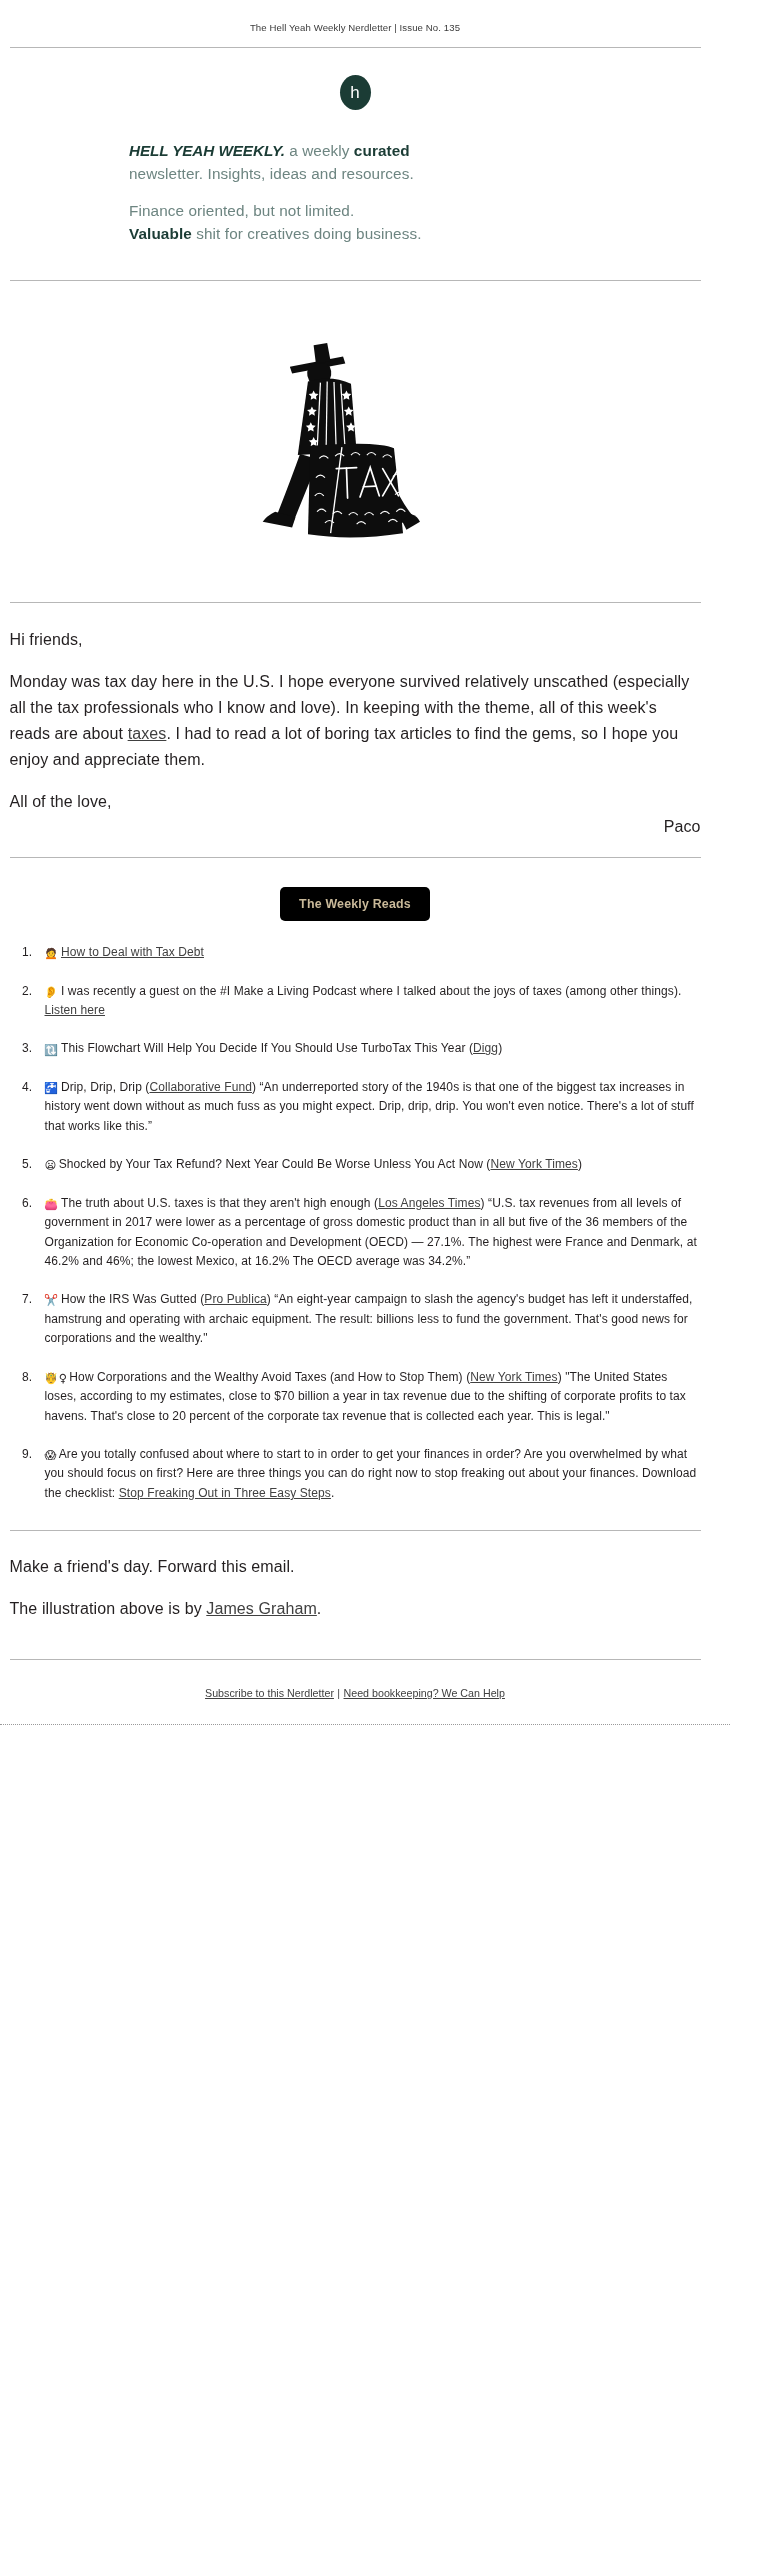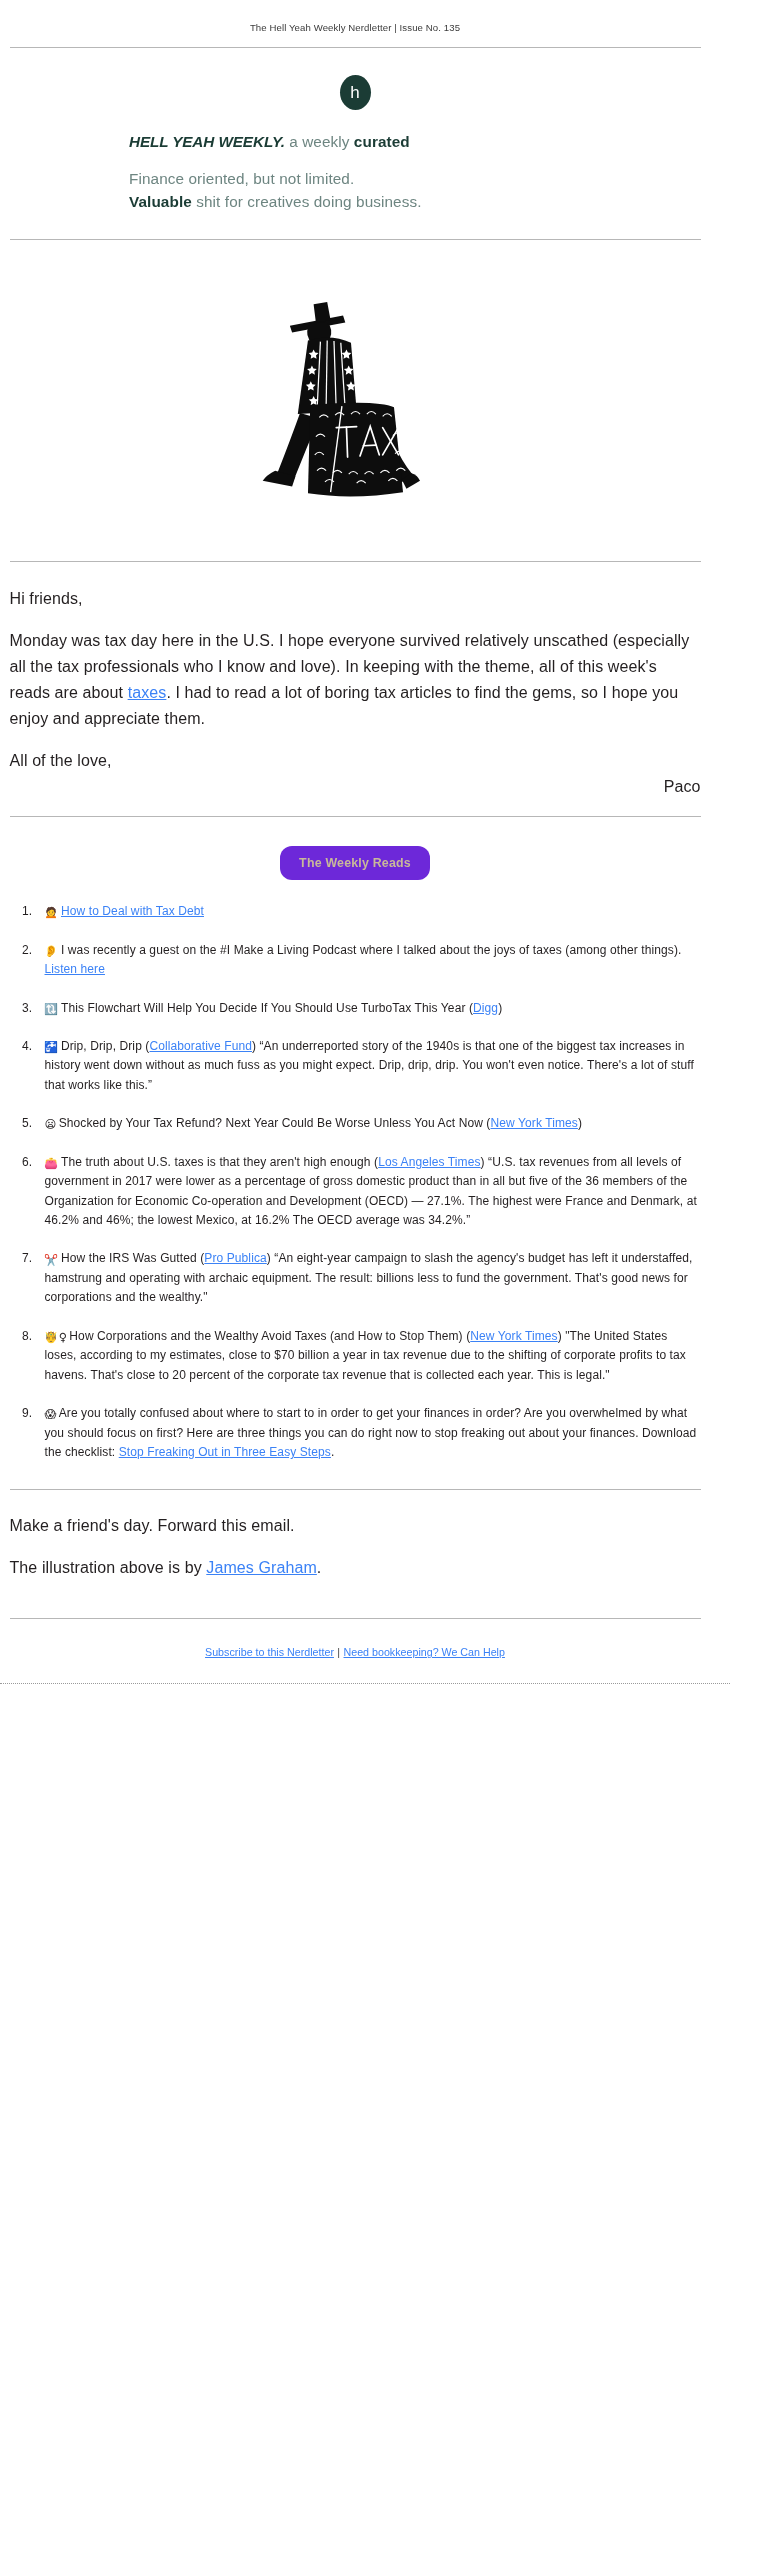--- a/index.html
+++ b/index.html
@@ -54,21 +54,21 @@
     border-radius: 50%;
     background: #1b3c35;
     color: #ffffff;
     font-size: 17px;
     line-height: 35px;
     font-weight: 400;
     font-family: "Liberation Sans", sans-serif;
   }
   .tagline-block {
     width: 566px;
-    margin: 0 auto;
+    margin: 9px auto;
     padding: 0 0 25px 0;
     text-align: left;
     padding-left: 57px;
     box-sizing: border-box;
   }
   .tagline {
     font-size: 15.3px;
     line-height: 1.5;
     color: #6d8581;
     font-weight: 400;
@@ -103,40 +103,40 @@
   }
   .para {
     font-size: 16px;
     line-height: 1.62;
     color: #231f20;
     margin: 0 0 16px 0;
     letter-spacing: 0.1px;
   }
   .para:last-child { margin-bottom: 0; }
   a.link {
-    color: #3b82f6;
+    color: #404040;
     text-decoration: underline;
     text-underline-offset: 1.1px;
   }
   .signoff { margin-bottom: 0; }
   .signoff .line2 { display: block; text-align: right; }
 
   .banner-wrap {
     text-align: center;
     padding: 29px 0 22.6px 0;
   }
   .banner {
     display: inline-block;
-    background: #6d28d9;
+    background: #000000;
     color: #c9b999;
     font-size: 12.4px;
     font-weight: bold;
     letter-spacing: 0.2px;
     padding: 9.6px 19px;
-    border-radius: 12px;
+    border-radius: 5px;
   }
 
   ol.reads {
     width: 691px;
     margin: 0 auto;
     padding: 0 0 0 0;
     box-sizing: border-box;
     list-style: none;
     counter-reset: readcount;
   }
@@ -200,20 +200,21 @@
 
   <div class="masthead">
     <div class="logo-wrap">
       <span class="logo">h</span>
     </div>
 
     <div class="tagline-block">
       <div class="tagline">
         <span class="brandname">HELL YEAH WEEKLY.</span><span> a weekly </span><span class="em">curated</span>
       </div>
+      <div class="tagline">newsletter. Insights, ideas and resources.</div>
       <div class="tagline-gap"></div>
       <div class="tagline">Finance oriented, but not limited.</div>
       <div class="tagline">
         <span class="em">Valuable</span><span> shit for creatives doing business.</span>
       </div>
     </div>
   </div>
 
   <div class="rule"></div>
 

